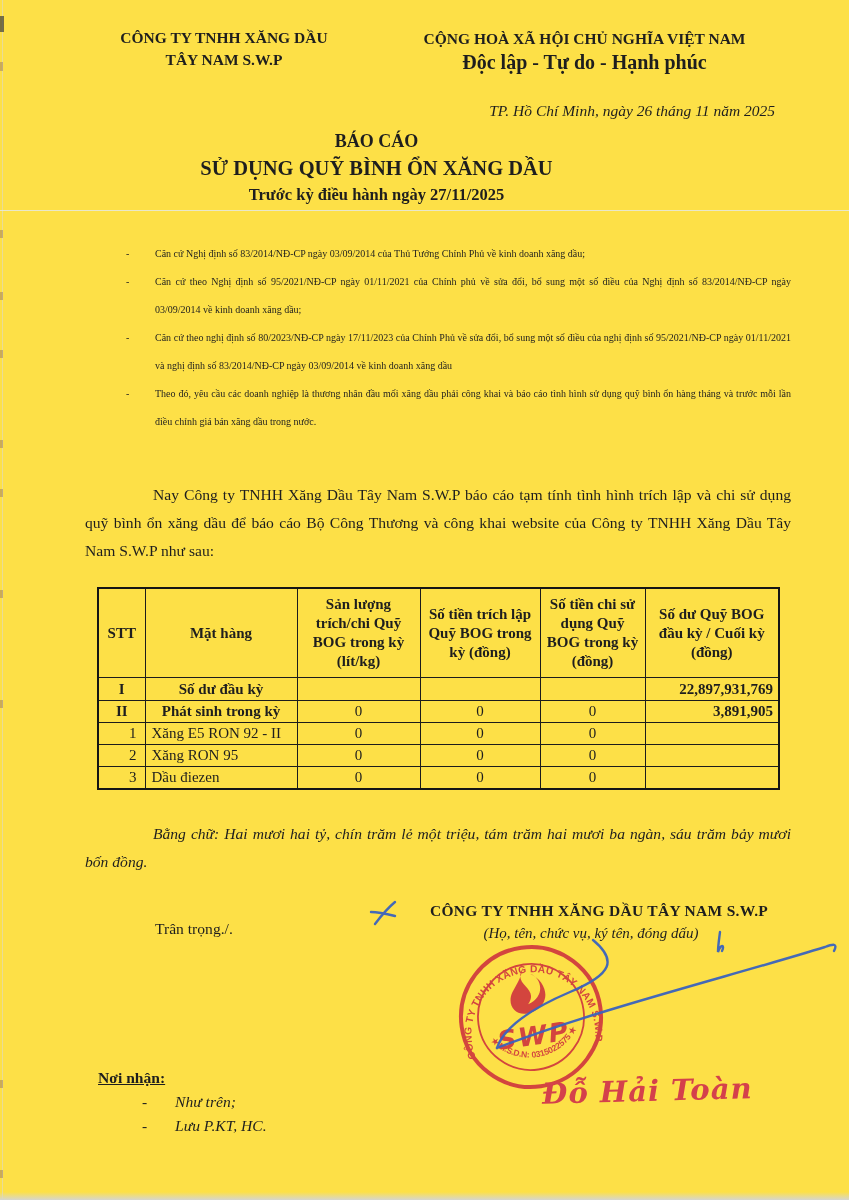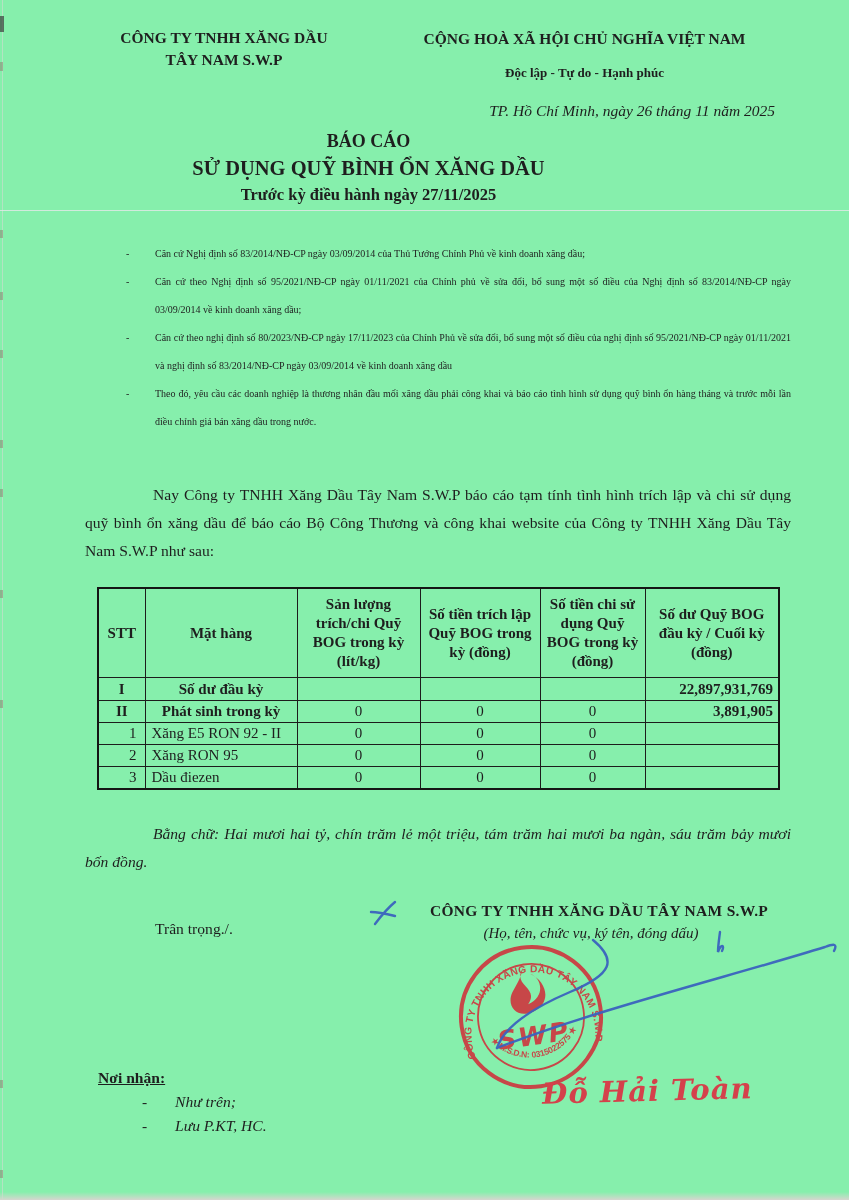--- a/index.html
+++ b/index.html
@@ -1,29 +1,29 @@
 <!DOCTYPE html>
 <html><head>
 <meta charset="utf-8">
 <style>
   html,body{margin:0;padding:0;background:#e8e8e4;}
   .page{
     position:relative;width:849px;height:1200px;margin:0 auto;
-    background:#86efac;overflow:hidden;
+    background:#fde047;overflow:hidden;
     font-family:"Liberation Serif",serif;color:#1e1e1e;
   }
   .abs{position:absolute;}
   
   .hdr-left{left:88px;top:27px;width:272px;text-align:center;font-weight:bold;font-size:15.5px;line-height:22px;}
   .hdr-right{left:392px;top:29px;width:385px;text-align:center;font-weight:bold;}
   .hdr-right .l1{font-size:15.5px;line-height:20px;}
-  .hdr-right .l2{font-size:13px;line-height:22px;margin-top:13px;}
+  .hdr-right .l2{font-size:20px;line-height:22px;margin-top:2px;}
   .dateline{left:420px;top:102px;width:355px;text-align:right;font-style:italic;font-size:15.5px;}
   
-  .title{left:8px;top:129px;width:721px;text-align:center;}
+  .title{left:16px;top:129px;width:721px;text-align:center;}
   .title .t1{font-weight:bold;font-size:18px;line-height:25px;}
   .title .t2{font-weight:bold;font-size:20.5px;line-height:29px;}
   .title .t3{font-weight:bold;font-size:16.5px;line-height:23px;}
   
   .bullets{left:123px;top:240px;width:668px;font-size:10px;}
   .bullet{position:relative;padding-left:32px;text-align:justify;line-height:28px;}
   .bullet::before{content:"-";position:absolute;left:3px;top:0;}
   
   .intro{left:85px;top:481px;width:706px;font-size:15.6px;line-height:28px;text-align:justify;text-indent:68px;}
   

